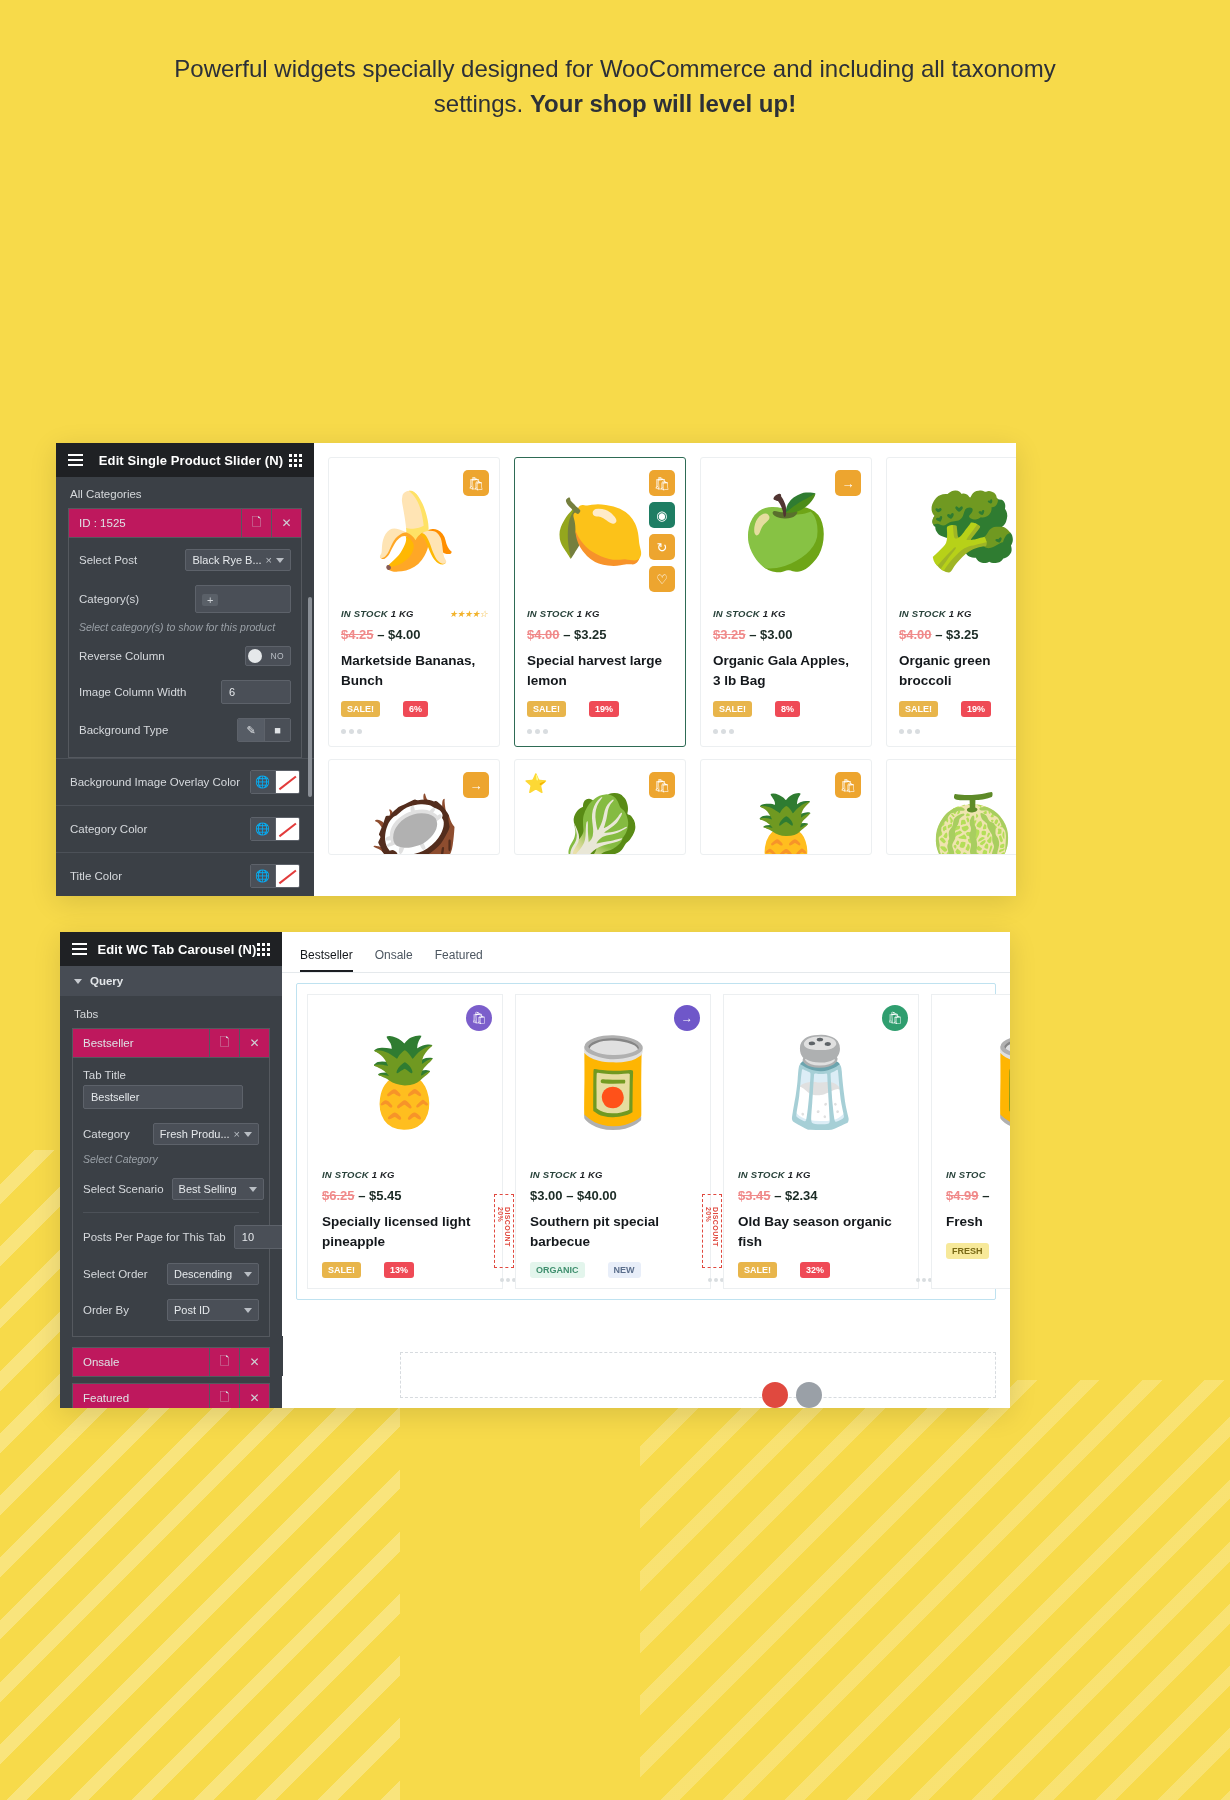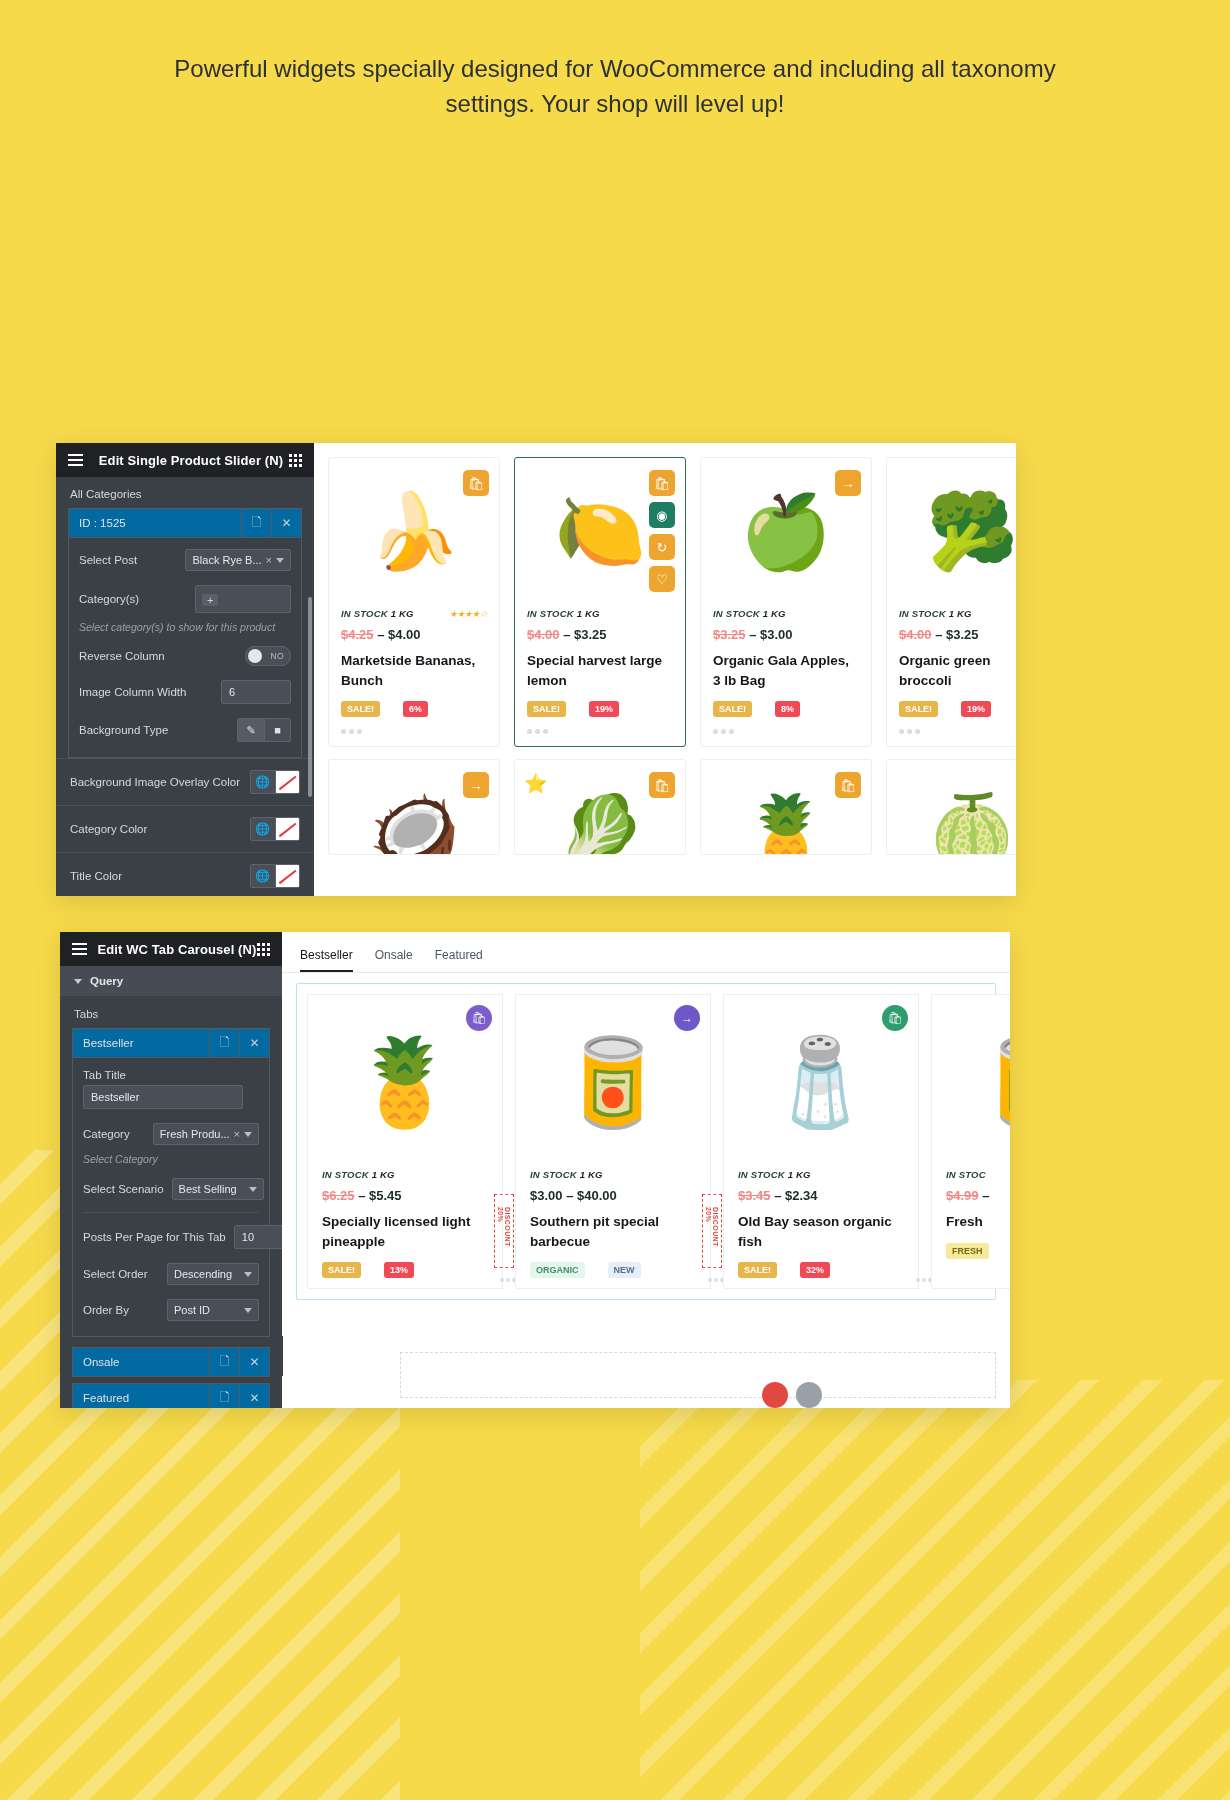--- a/index.html
+++ b/index.html
@@ -29,21 +29,21 @@
   
   .hero { position: absolute; left: 0; top: 0; width: 1230px; text-align: center; }
   .hero-title {
     margin-top: 168px;
     font-size: 46px; font-weight: 700; color: #20242b; letter-spacing: -0.6px;
   }
   .hero-sub {
     margin-top: 52px; font-size: 24px; line-height: 1.45; color: #2c3038;
     width: 900px; margin-left: auto; margin-right: auto;
   }
-  .hero-sub b { font-weight: 400; margin-top: 44px; }
+  .hero-sub b { font-weight: 700; margin-top: 44px; }
 
   
   .panel {
     position: absolute; background: #fff;
     box-shadow: 0 6px 26px rgba(0,0,0,0.12);
     display: flex; overflow: hidden;
   }
   #panel-slider { left: 56px; top: 443px; width: 960px; height: 453px; }
   #panel-carousel { left: 60px; top: 932px; width: 950px; height: 476px; }
 
@@ -63,21 +63,21 @@
   .sb-section-label { font-size: 11.5px; color: #d5d8db; padding: 11px 14px 8px; }
   .sb-accordion {
     background: #474c54; color: #e3e6e9; font-size: 11.5px; font-weight: 700;
     padding: 9px 14px; display: flex; align-items: center; gap: 8px;
     border-bottom: 1px solid #3b4046;
   }
   .caret { width: 0; height: 0; border-left: 4px solid transparent; border-right: 4px solid transparent; border-top: 5px solid #c7cbd0; }
 
   .rep-item {
     margin: 0 12px; border: 1px solid #55595f; display: flex; align-items: stretch;
-    background: #0369a1;
+    background: #be185d;
   }
   .rep-item .rep-label { flex: 1; font-size: 11.5px; padding: 8px 10px; color: #dfe2e5; }
   .rep-item .rep-btn {
     width: 30px; display: flex; align-items: center; justify-content: center;
     border-left: 1px solid #55595f; color: #cfd3d7; font-size: 12px; cursor: pointer;
   }
   .rep-body { margin: 0 12px; border: 1px solid #55595f; border-top: none; padding: 4px 10px 8px; }
 
   .ctrl { display: flex; align-items: center; justify-content: space-between; padding: 7px 0; gap: 8px; }
   .ctrl-label { font-size: 11.5px; color: #d6d9dd; white-space: nowrap; }
@@ -98,21 +98,21 @@
     font-size: 11px; color: #e6e9ec; padding: 5px 7px; min-width: 60px;
   }
   .txtinput.wide { width: 160px; }
 
   .plusbox {
     background: #4a4f57; border: 1px solid #5d626a; border-radius: 2px;
     width: 96px; padding: 4px 6px; color: #cfd3d7;
   }
   .plusbox span { background: #5a6068; display: inline-block; padding: 0 5px; border-radius: 2px; font-size: 11px; }
 
-  .toggle { display: flex; align-items: center; background: #4a4f57; border: 1px solid #5d626a; border-radius: 9px; padding: 2px 6px 2px 2px; gap: 8px; cursor: pointer; }
+  .toggle { display: flex; align-items: center; background: #4a4f57; border: 1px solid #5d626a; border-radius: 2px; padding: 2px 6px 2px 2px; gap: 8px; cursor: pointer; }
   .toggle .knob { width: 14px; height: 14px; border-radius: 50%; background: #e5e8ea; }
   .toggle .tt { font-size: 8.5px; color: #b9bec4; letter-spacing: .4px; }
 
   .btngroup { display: flex; border: 1px solid #5d626a; border-radius: 2px; overflow: hidden; }
   .btngroup .bg-btn { width: 26px; height: 22px; background: #4a4f57; display: flex; align-items: center; justify-content: center; cursor: pointer; color: #dfe2e5; font-size: 11px; }
   .btngroup .bg-btn + .bg-btn { border-left: 1px solid #5d626a; }
   .btngroup .bg-btn.on { background: #565c65; }
 
   .colorctrl { display: flex; border: 1px solid #5d626a; border-radius: 2px; overflow: hidden; }
   .colorctrl .globe { width: 24px; height: 22px; background: #4a4f57; display:flex; align-items:center; justify-content:center; color:#dfe2e5; font-size: 12px; }

